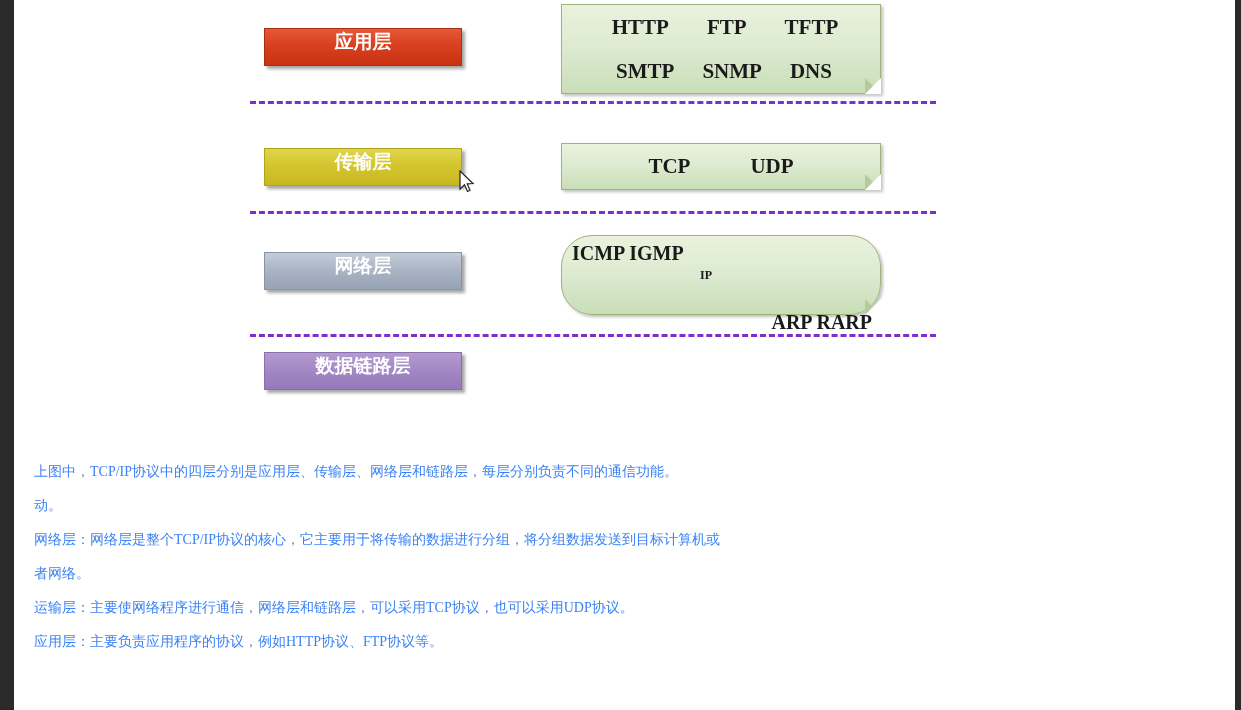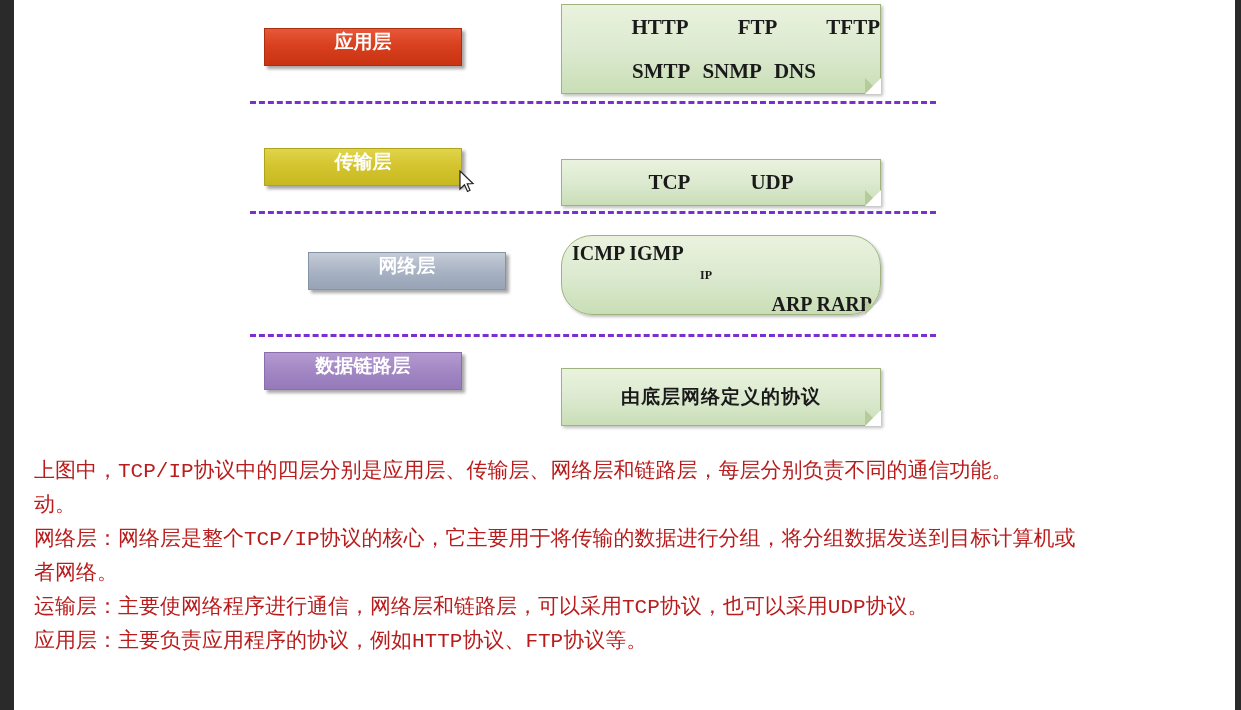--- a/index.html
+++ b/index.html
@@ -71,21 +71,20 @@
     top: 148px;
     background: linear-gradient(to bottom, #e0d44a 0%, #d4c52f 45%, #c8b820 100%);
     border-color: #b0a41c;
     color: #ffffff;
   }
   .layer-net {
     top: 252px;
     background: linear-gradient(to bottom, #c5ccd8 0%, #a8b3c4 50%, #97a3b6 100%);
     border-color: #8793a6;
     color: #ffffff;
-    margin-left: 44px;
   }
   .layer-link {
     top: 352px;
     background: linear-gradient(to bottom, #b49ad0 0%, #a287c4 50%, #9579ba 100%);
     border-color: #8a6fad;
     color: #ffffff;
   }
   .layer-phys {
     top: 398px;
     background: linear-gradient(to bottom, #3fa8e8 0%, #1b8fd8 50%, #0d7fc8 100%);
@@ -116,48 +115,47 @@
     box-shadow: 2px 2px 3px rgba(0,0,0,0.25);
     font-family: "Liberation Serif", serif;
     font-weight: bold;
     color: #1a1a1a;
   }
   .note-app {
     top: 4px;
     height: 90px;
   }
   .note-trans {
-    top: 159px;
+    top: 143px;
     height: 47px;
   }
   .note-net {
     top: 235px;
     height: 80px;
     border-radius: 31px;
   }
   .note-phys {
     top: 368px;
     height: 58px;
   }
   .note .row {
     display: flex;
     justify-content: center;
     align-items: center;
   }
   .note-app .row1 {
     height: 45px;
     font-size: 21px;
-    gap: 49px;
+    gap: 38px;
     padding-left: 8px;
-    justify-content: flex-end;
   }
   .note-app .row2 {
     height: 42px;
     font-size: 21px;
-    gap: 12px;
+    gap: 28px;
     padding-left: 6px;
   }
   .note-trans .row1 {
     height: 45px;
     font-size: 21px;
     gap: 60px;
   }
   .note-net .r-a {
     position: absolute;
     left: 10px;
@@ -166,21 +164,21 @@
   }
   .note-net .r-b {
     position: absolute;
     left: 138px;
     top: 32px;
     font-size: 12px;
   }
   .note-net .r-c {
     position: absolute;
     right: 8px;
-    top: 57px;
+    top: 75px;
     font-size: 20px;
   }
   .note-phys .row1 {
     height: 56px;
     font-size: 19px;
     letter-spacing: 1px;
   }
   
   .fold {
     position: absolute;
@@ -210,24 +208,24 @@
     height: 24px;
     z-index: 50;
   }
 
   
   .text-block {
     position: absolute;
     left: 34px;
     top: 455px;
     width: 1180px;
-    font-family: Liberation Mono, monospace;
-    font-size: 21px;
+    font-family: Liberation Serif, serif;
+    font-size: 14px;
     line-height: 34px;
-    color: #b91c1c;
+    color: #3b82f6;
   }
   .text-block p {
     margin: 0;
   }
 </style>
 </head>
 <body>
 
 <div class="page">
 
@@ -278,27 +276,20 @@
     </div>
 
     <div class="note note-net">
       <span class="r-a">ICMP IGMP</span>
       <span class="r-b">IP</span>
       <span class="r-c">ARP RARP</span>
       <div class="fold2"></div>
       <div class="fold"></div>
     </div>
 
-    <div class="note note-phys">
-      <div class="row row1">
-        <span>由底层网络定义的协议</span>
-      </div>
-      <div class="fold2"></div>
-      <div class="fold"></div>
-    </div>
 
     <svg class="cursor" viewBox="0 0 16 24">
       <polygon points="1,1 1,19 5.5,14.8 8.5,21.5 11,20.3 8.2,13.8 14,13.5" fill="#ffffff" stroke="#222222" stroke-width="1.2"></polygon>
     </svg>
   </div>
 
   <div class="text-block">
     <p>上图中，TCP/IP协议中的四层分别是应用层、传输层、网络层和链路层，每层分别负责不同的通信功能。</p>
     <p>动。</p>
     <p>网络层：网络层是整个TCP/IP协议的核心，它主要用于将传输的数据进行分组，将分组数据发送到目标计算机或</p>

